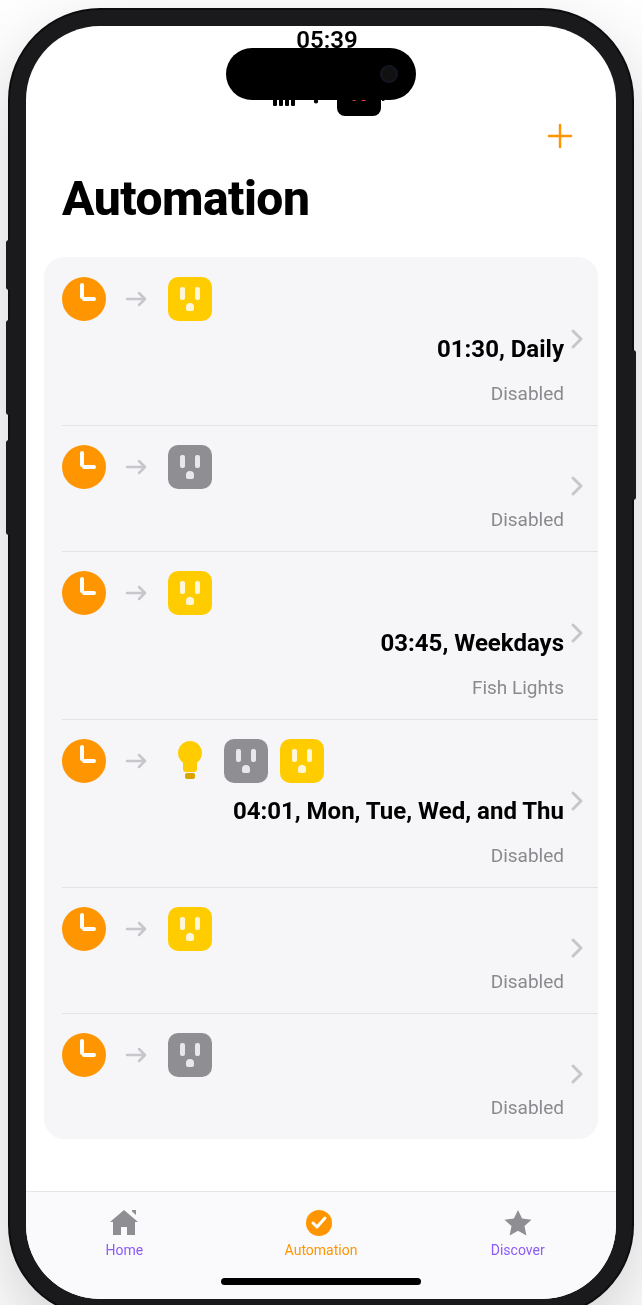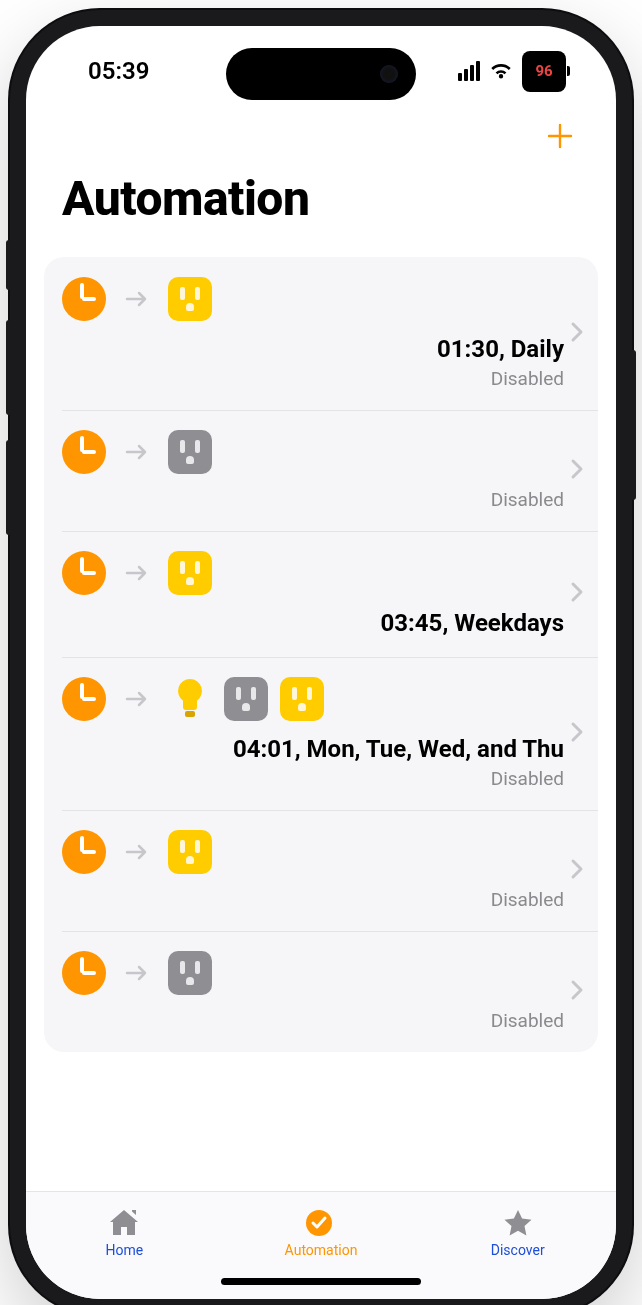--- a/index.html
+++ b/index.html
@@ -62,20 +62,21 @@
   }
   
   .statusbar {
     height: 90px;
     display: flex;
     align-items: center;
     justify-content: space-between;
     padding: 0 50px 0 62px;
     font-weight: 600;
     font-size: 24px;
+    flex-direction: column;
   }
   .statusbar .right { display: flex; align-items: center; gap: 8px; }
   .bars { display: flex; align-items: flex-end; gap: 2px; }
   .bars span { width: 4px; background: #000; border-radius: 1px; }
   .bars span:nth-child(1){height:8px;}
   .bars span:nth-child(2){height:12px;}
   .bars span:nth-child(3){height:16px;}
   .bars span:nth-child(4){height:20px;}
   .wifi svg { display:block; }
   .battery {
@@ -157,33 +158,33 @@
   .outlet::before { left:3px; }
   .outlet::after  { right:3px; }
   .outlet .g {
     position:absolute; bottom:0; left:50%; transform:translateX(-50%);
     width:8px; height:8px; border-radius: 4px 4px 2px 2px;
   }
   .acc.yellow .outlet .g { background:#fff6d8; }
   .acc.gray   .outlet .g { background:#e8e8ea; }
   .bulb svg { display:block; }
   .title { font-size: 24px; font-weight: 700; }
-  .sub   { font-size: 19px; color:#8a8a8e; margin-top: 4px; }
+  .sub   { font-size: 19px; color:#8a8a8e; margin-top: 19px; }
   .chev  { color:#c7c7cb; padding-left:6px; }
   
   .tabbar {
     height: 108px;
     border-top: 1px solid #e5e5e7;
     background: rgba(250,250,252,0.96);
     display:flex;
     padding-bottom: 26px;
   }
   .tab {
     flex:1; display:flex; flex-direction:column; align-items:center; justify-content:center;
-    gap:4px; font-size:14px; color:#1d4ed8;
+    gap:4px; font-size:14px; color:#8b5cf6;
   }
   .tab.active { color:#ff9500; }
   .tab svg { display:block; }
   .home-ind {
     position:absolute; bottom:14px; left:50%; transform:translateX(-50%);
     width: 200px; height: 7px; background:#000; border-radius: 5px;
   }
 </style>
 </head>
 <body>
@@ -289,20 +290,21 @@
                 </div>
                 <div style="display: flex; gap: 12px;">
                   <div class="acc yellow">
                     <div class="outlet">
                       <span class="g"></span>
                     </div>
                   </div>
                 </div>
               </div>
               <div class="title">03:45, Weekdays</div>
+              <div class="sub">Fish Lights</div>
             </div>
             <div class="chev"><svg width="14" height="22" viewBox="0 0 14 22">
                 <path fill="none" stroke="#c7c7cb" stroke-width="3" stroke-linecap="round" stroke-linejoin="round" d="m3 3 8 8-8 8"></path>
               </svg></div>
           </div>
           <div class="row">
             <div class="rowmain">
               <div class="icons">
                 <div class="clock"></div>
                 <div class="arrow">

